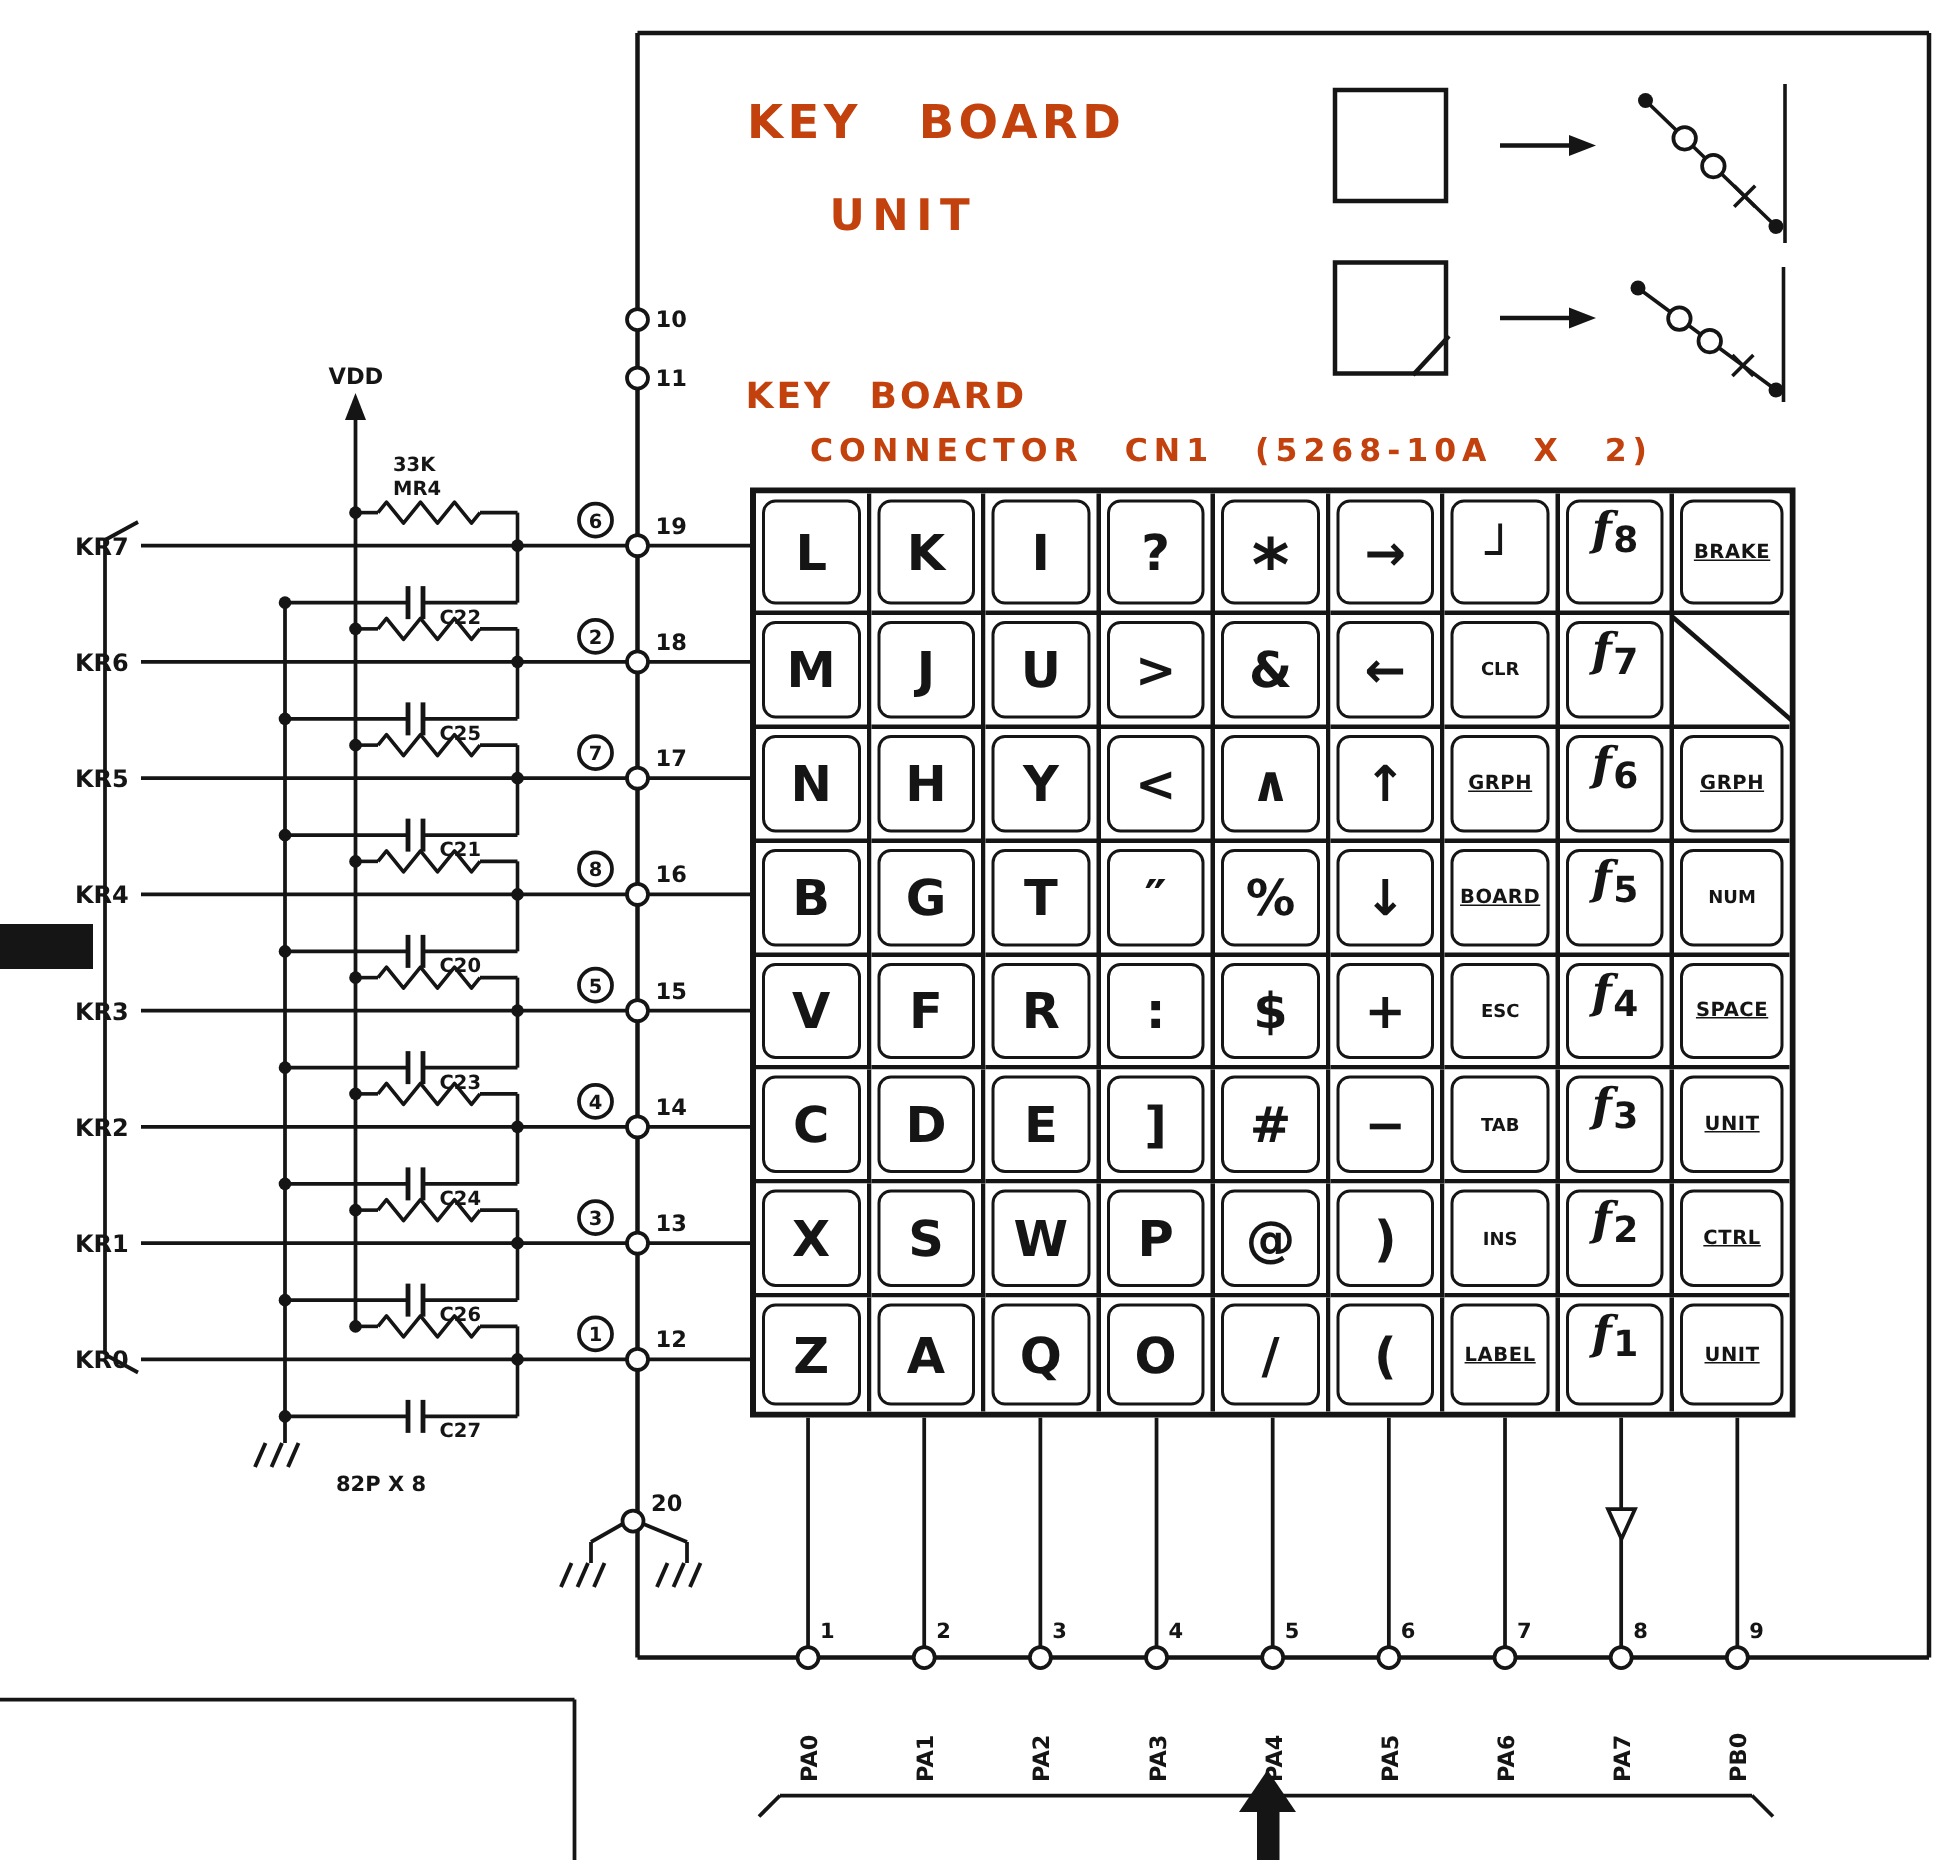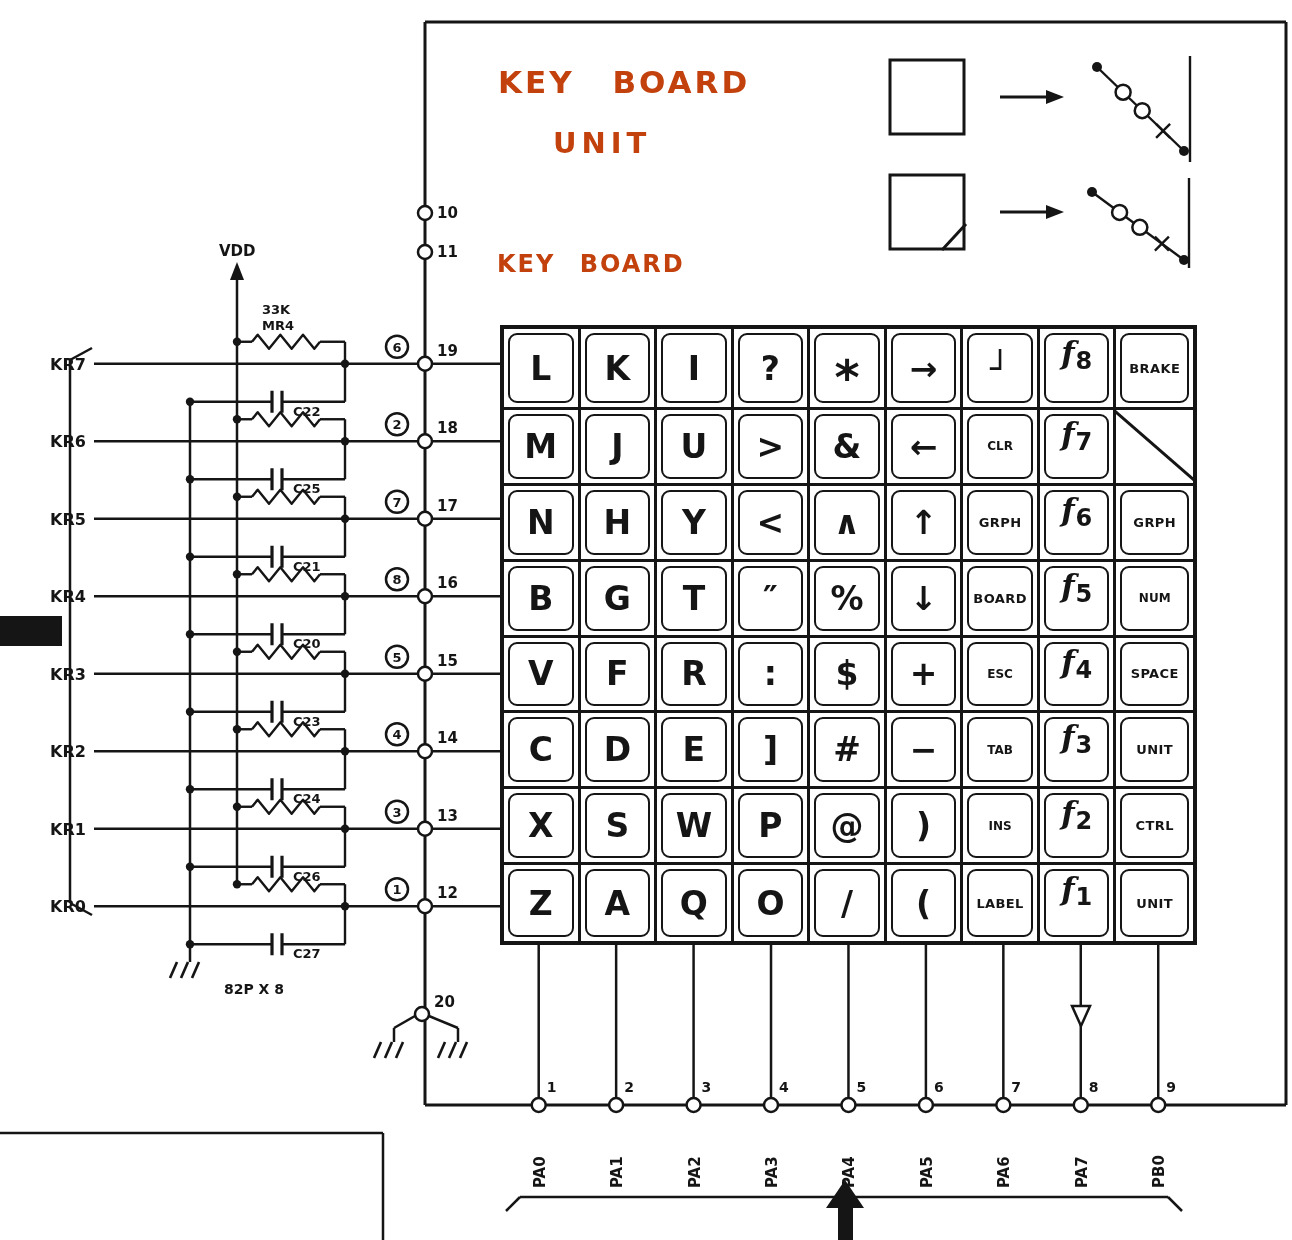--- a/index.html
+++ b/index.html
@@ -17,21 +17,21 @@
           background:#fff;box-sizing:border-box;}
   .cell{position:relative;border-right:3px solid #151515;border-bottom:3px solid #151515;
         display:flex;padding:4px;box-sizing:border-box;background:#fff;}
   .cell:nth-child(9n){border-right:none;}
   .cell:nth-child(n+64){border-bottom:none;}
   .key{flex:1;border:2.5px solid #151515;border-radius:9px;display:flex;
        align-items:center;justify-content:center;overflow:hidden;background:#fff;}
   .key-label{font-weight:bold;font-size:33px;line-height:1;
              font-family:"DejaVu Sans","DejaVu Sans Mono",sans-serif;}
   .key-label.small{font-size:12px;}
-  .key-label.tiny{font-size:13px;letter-spacing:0.4px;}
+  .key-label.tiny{font-size:13px;letter-spacing:0.4px;text-decoration:underline;}
   .key-label.ast{font-size:48px;padding-top:18px;}
   .fkey{display:flex;align-items:baseline;}
   .fkey .f{font-family:"DejaVu Serif","Liberation Serif",serif;font-style:italic;
            font-size:31px;font-weight:bold;}
   .fkey .n{font-size:24px;font-weight:bold;transform:translateY(5px);margin-left:1px;}
   .cell.empty{padding:0;}
   .cell.empty::after{content:"";position:absolute;left:50%;top:50%;width:140%;height:3px;
                      background:#151515;transform:translate(-50%,-50%) rotate(41deg);}
 </style>
 </head>
@@ -665,13 +665,14 @@
       <div class="cell">
         <div class="key">
           <span class="key-label tiny">UNIT</span>
         </div>
       </div>
     </div>
 
   <div class="t" id="title1">KEY BOARD</div>
   <div class="t" id="title2">UNIT</div>
   <div class="t" id="title3">KEY BOARD</div>
+  <div class="t" id="title4">CONNECTOR CN1 (5268-10A X 2)</div>
 </div>
 
 </body></html>

